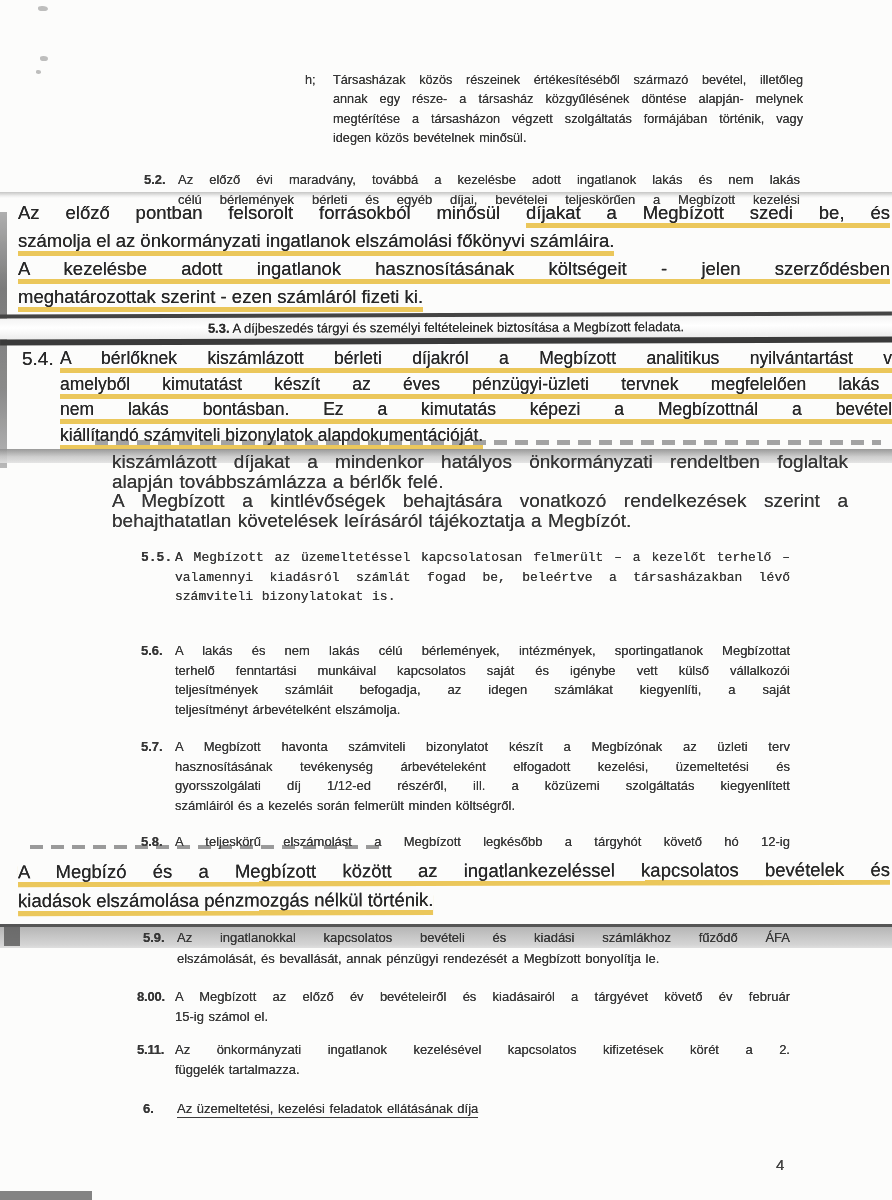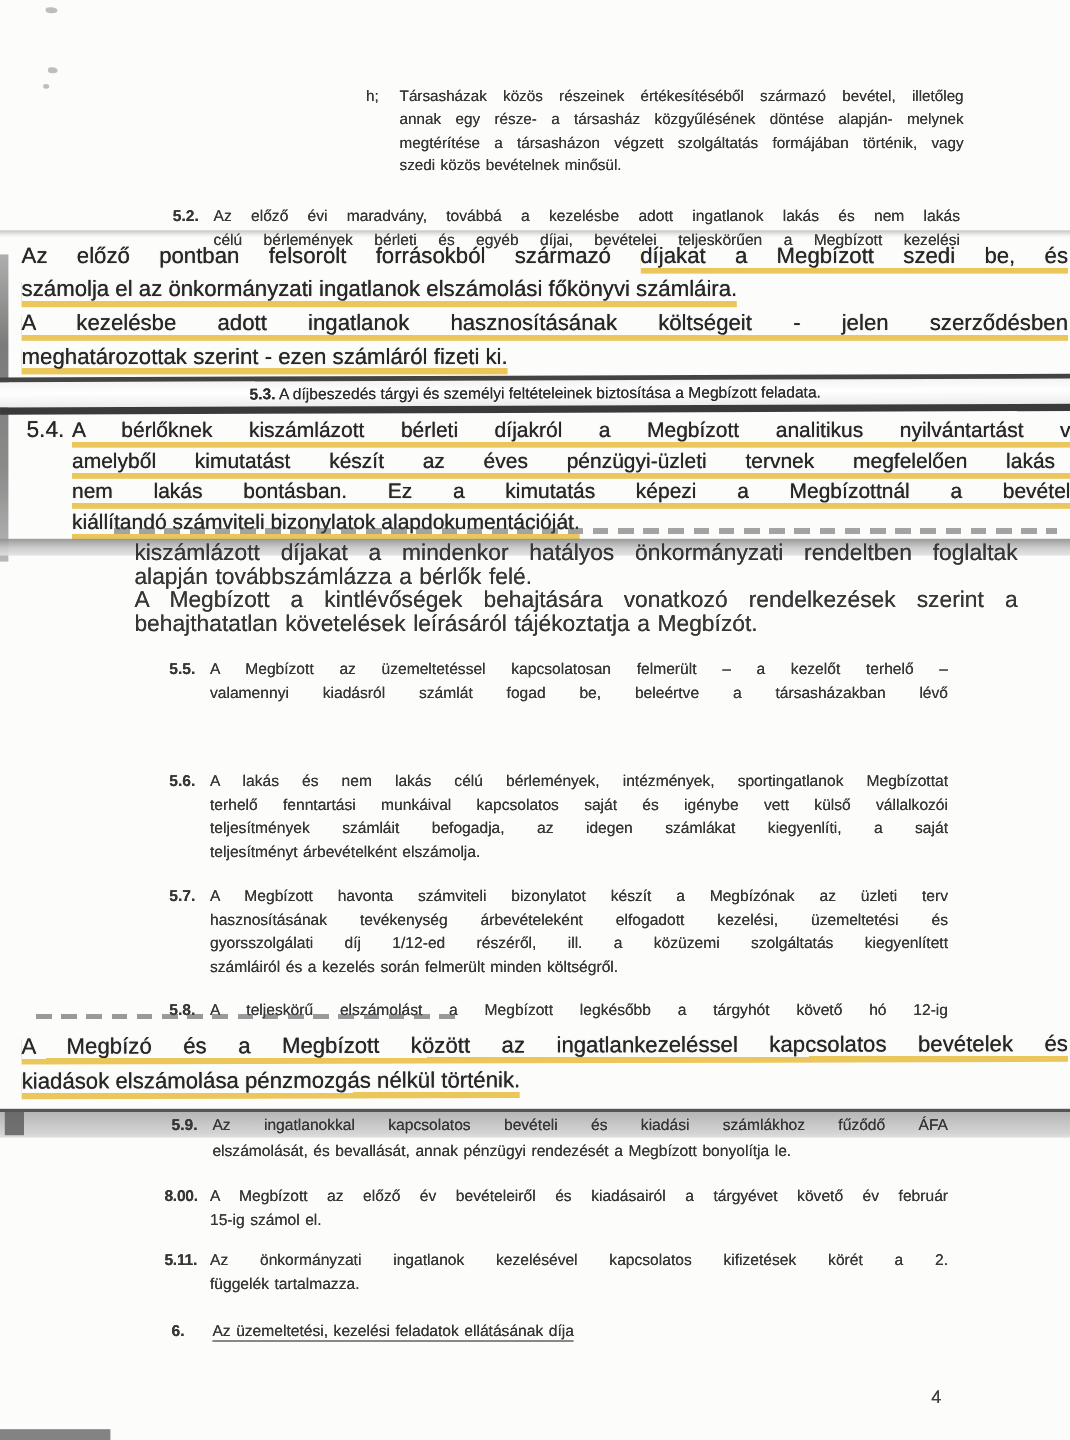--- a/index.html
+++ b/index.html
@@ -59,21 +59,21 @@
   .band59{left:0;top:924px;width:892px;height:24px;
     background:linear-gradient(180deg,#4a4a4a 0 3px,#aeaeae 3px,#cdcdcd 85%,#d8d8d8);
     opacity:.92;}
   .band59edge{left:4px;top:926px;width:16px;height:20px;background:#5a5a5a;opacity:.8;}
   .cornerbl{left:0;top:1191px;width:92px;height:9px;background:#6e6e6e;opacity:.85;}
   
   .sec-h{top:71px;left:333px;width:470px;font-size:12.7px;line-height:19.3px;}
   .sec-h .num{left:-28px;width:26px;font-weight:400;}
   .s52{top:160px;left:178px;width:622px;margin-top:10px;}
   .cont54{top:452px;left:112px;width:736px;font-size:19px;line-height:19.6px;}
-  .s55{top:548px;left:175px;width:615px;}
+  .s55{top:548px;left:175px;width:615px;font-family:Liberation Mono, monospace;}
   .s56{top:641px;left:175px;width:615px;}
   .s57{top:737px;left:175px;width:615px;}
   .s58{top:832px;left:175px;width:615px;}
   .s59{top:925px;left:177px;width:613px;padding-top:2px;line-height:21px;}
   .s510{top:987px;left:175px;width:615px;}
   .s510 .num,.s511 .num{left:-38px;width:36px;letter-spacing:-.2px;}
   .s511{top:1040px;left:175px;width:615px;}
   .s6{top:1099px;left:177px;width:615px;}
   .s6 .title{border-bottom:1.6px solid #3f3f3f;padding-bottom:1px;}
   .pageno{position:absolute;top:1156px;left:776px;font-size:15px;color:#444;
@@ -86,33 +86,33 @@
 
   <div class="artifact speck" style="left:38px;top:6px;width:10px;height:5px;"></div>
   <div class="artifact speck" style="left:40px;top:56px;width:8px;height:5px;"></div>
   <div class="artifact speck" style="left:36px;top:70px;width:5px;height:4px;"></div>
 
   <section class="item body-text sec-h">
     <span class="num">h;</span>
     <span class="ln j">Társasházak közös részeinek értékesítéséből származó bevétel, illetőleg</span>
     <span class="ln j">annak egy része- a társasház közgyűlésének döntése alapján- melynek</span>
     <span class="ln j">megtérítése a társasházon végzett szolgáltatás formájában történik, vagy</span>
-    <span class="ln">szedi közös bevételnek minősül.</span>
+    <span class="ln">idegen közös bevételnek minősül.</span>
   </section>
 
   <section class="item body-text s52">
     <span class="num">5.2.</span>
     <span class="ln j">Az előző évi maradvány, továbbá a kezelésbe adott ingatlanok lakás és nem lakás</span>
     <span class="ln j">célú bérlemények bérleti és egyéb díjai, bevételei teljeskörűen a Megbízott kezelési</span>
   </section>
 
   <div class="artifact topsmear"></div>
 
   <section class="overlay ov1">
-    <span class="ln j"><span>Az előző pontban felsorolt forrásokból származó </span><span class="hl">díjakat a Megbízott szedi be, és</span></span>
+    <span class="ln j"><span>Az előző pontban felsorolt forrásokból minősül </span><span class="hl">díjakat a Megbízott szedi be, és</span></span>
     <span class="ln"><span class="hl">számolja el az önkormányzati ingatlanok elszámolási főkönyvi számláira.</span></span>
     <span class="ln j"><span class="hl">A kezelésbe adott ingatlanok hasznosításának költségeit - jelen szerződésben</span></span>
     <span class="ln"><span class="hl">meghatározottak szerint - ezen számláról fizeti ki.</span></span>
   </section>
 
   <div class="artifact leftbar"></div>
 
   <section class="strip">
     <b>5.3.</b>
     <span>A díjbeszedés tárgyi és személyi feltételeinek biztosítása a Megbízott feladata.</span>
@@ -133,20 +133,21 @@
     <span class="ln j">kiszámlázott díjakat a mindenkor hatályos önkormányzati rendeltben foglaltak</span>
     <span class="ln">alapján továbbszámlázza a bérlők felé.</span>
     <span class="ln j">A Megbízott a kintlévőségek behajtására vonatkozó rendelkezések szerint a</span>
     <span class="ln">behajthatatlan követelések leírásáról tájékoztatja a Megbízót.</span>
   </section>
 
   <section class="item body-text s55">
     <span class="num">5.5.</span>
     <span class="ln j">A Megbízott az üzemeltetéssel kapcsolatosan felmerült – a kezelőt terhelő –</span>
     <span class="ln j">valamennyi kiadásról számlát fogad be, beleértve a társasházakban lévő</span>
+    <span class="ln">számviteli bizonylatokat is.</span>
   </section>
 
   <section class="item body-text s56">
     <span class="num">5.6.</span>
     <span class="ln j">A lakás és nem lakás célú bérlemények, intézmények, sportingatlanok Megbízottat</span>
     <span class="ln j">terhelő fenntartási munkáival kapcsolatos saját és igénybe vett külső vállalkozói</span>
     <span class="ln j">teljesítmények számláit befogadja, az idegen számlákat kiegyenlíti, a saját</span>
     <span class="ln">teljesítményt árbevételként elszámolja.</span>
   </section>
 

